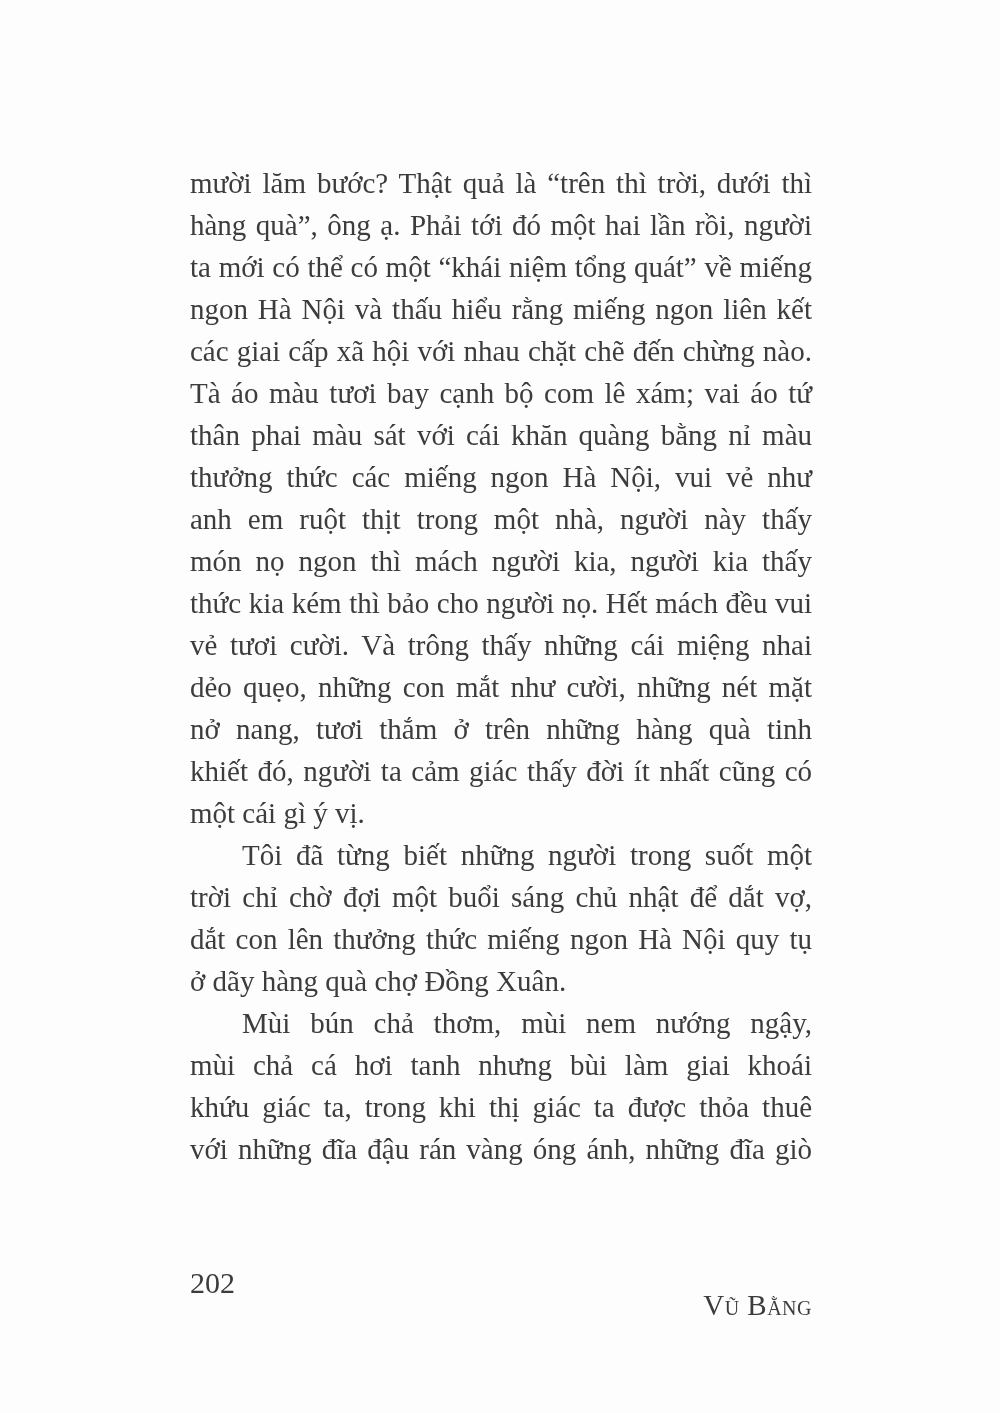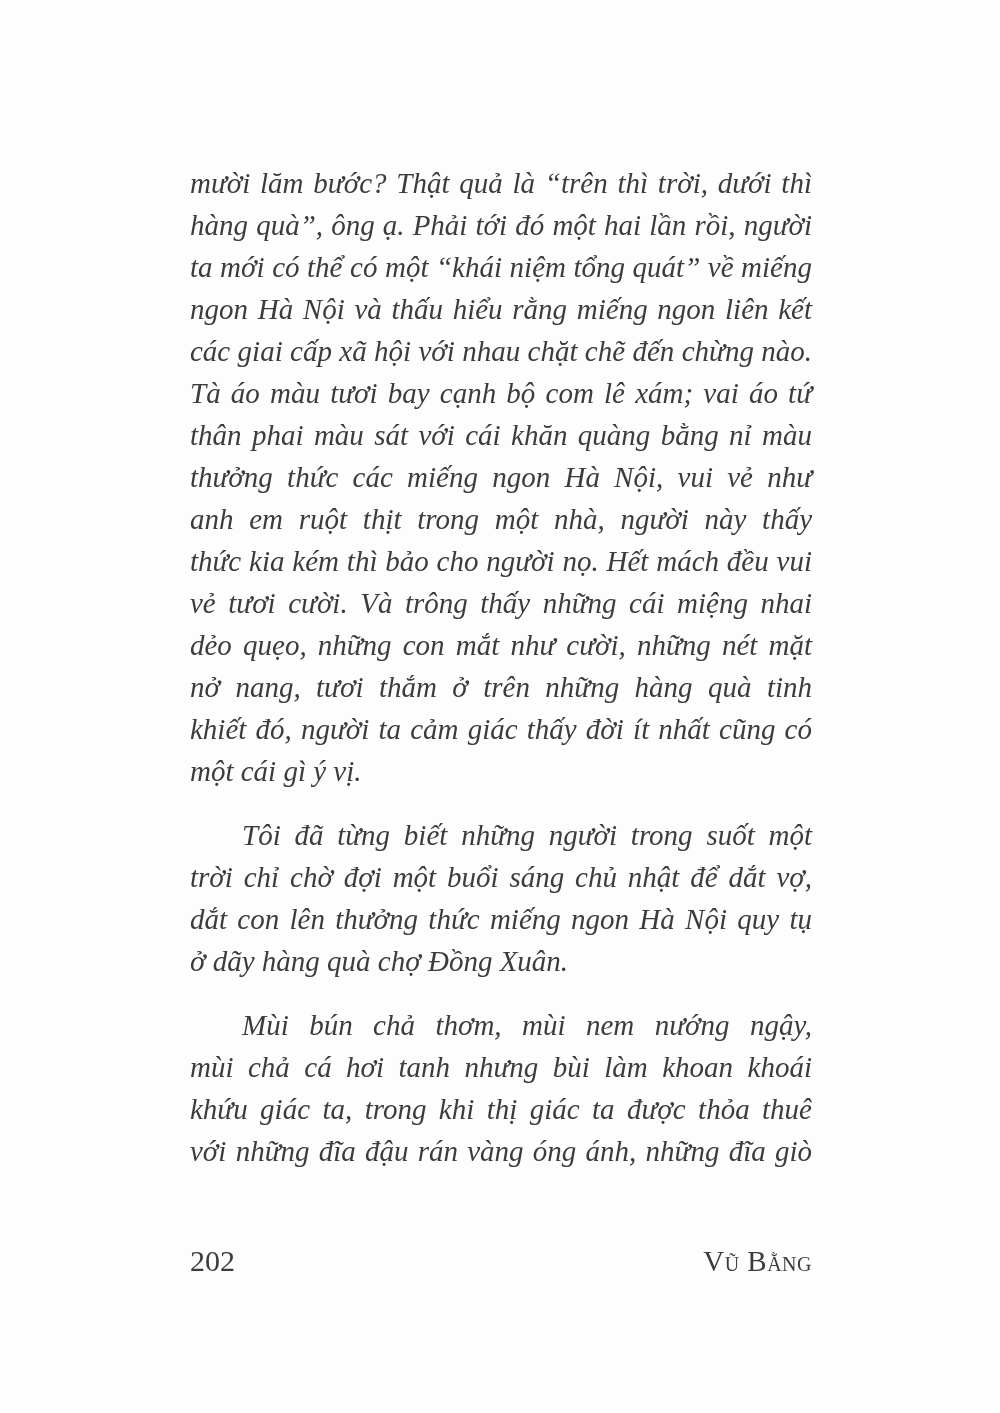--- a/index.html
+++ b/index.html
@@ -14,86 +14,86 @@
     background: var(--page-bg, #fdfdfd);
     font-family: "Liberation Serif", "DejaVu Serif", serif;
     color: var(--text-color, #3c3c3c);
     overflow: hidden;
   }
   .text-block {
     position: absolute;
     left: 190px;
     top: 162px;
     width: 622px;
-    font-style: italic;
   }
   .line {
     height: 42px;
     line-height: 42px;
     font-size: 29px;
     white-space: normal;
   }
   .line.justify {
     text-align: justify;
     text-align-last: justify;
     text-justify: inter-word;
   }
   .line.left {
     text-align: center;
     text-align-last: left;
   }
   .line.indent {
     padding-left: 52px;
-    margin-top: 22px;
   }
   .footer {
     position: absolute;
     left: 190px;
     top: 1240px;
     width: 622px;
     display: flex;
     justify-content: space-between;
     align-items: center;
     line-height: 42px;
   }
   .page-number {
     font-size: 30px;
   }
   .author {
     font-size: 29px;
     font-variant: small-caps;
     letter-spacing: 0.5px;
+    margin-top: 44px;
   }
 </style>
 </head>
 <body>
 
 <div class="page">
   <div class="text-block">
       <div class="line justify">mười lăm bước? Thật quả là “trên thì trời, dưới thì</div>
       <div class="line justify">hàng quà”, ông ạ. Phải tới đó một hai lần rồi, người</div>
       <div class="line justify">ta mới có thể có một “khái niệm tổng quát” về miếng</div>
       <div class="line justify">ngon Hà Nội và thấu hiểu rằng miếng ngon liên kết</div>
       <div class="line justify">các giai cấp xã hội với nhau chặt chẽ đến chừng nào.</div>
       <div class="line justify">Tà áo màu tươi bay cạnh bộ com lê xám; vai áo tứ</div>
       <div class="line justify">thân phai màu sát với cái khăn quàng bằng nỉ màu</div>
       <div class="line justify">thưởng thức các miếng ngon Hà Nội, vui vẻ như</div>
       <div class="line justify">anh em ruột thịt trong một nhà, người này thấy</div>
+      <div class="line justify">món nọ ngon thì mách người kia, người kia thấy</div>
       <div class="line justify">thức kia kém thì bảo cho người nọ. Hết mách đều vui</div>
       <div class="line justify">vẻ tươi cười. Và trông thấy những cái miệng nhai</div>
       <div class="line justify">dẻo quẹo, những con mắt như cười, những nét mặt</div>
       <div class="line justify">nở nang, tươi thắm ở trên những hàng quà tinh</div>
       <div class="line justify">khiết đó, người ta cảm giác thấy đời ít nhất cũng có</div>
       <div class="line left">một cái gì ý vị.</div>
       <div class="line justify indent">Tôi đã từng biết những người trong suốt một</div>
       <div class="line justify">trời chỉ chờ đợi một buổi sáng chủ nhật để dắt vợ,</div>
       <div class="line justify">dắt con lên thưởng thức miếng ngon Hà Nội quy tụ</div>
       <div class="line left">ở dãy hàng quà chợ Đồng Xuân.</div>
       <div class="line justify indent">Mùi bún chả thơm, mùi nem nướng ngậy,</div>
-      <div class="line justify">mùi chả cá hơi tanh nhưng bùi làm khoan khoái</div>
+      <div class="line justify">mùi chả cá hơi tanh nhưng bùi làm giai khoái</div>
       <div class="line justify">khứu giác ta, trong khi thị giác ta được thỏa thuê</div>
       <div class="line justify">với những đĩa đậu rán vàng óng ánh, những đĩa giò</div>
     </div>
   <div class="footer">
     <span class="page-number">202</span>
     <span class="author">Vũ Bằng</span>
   </div>
 </div>
 
 </body></html>

